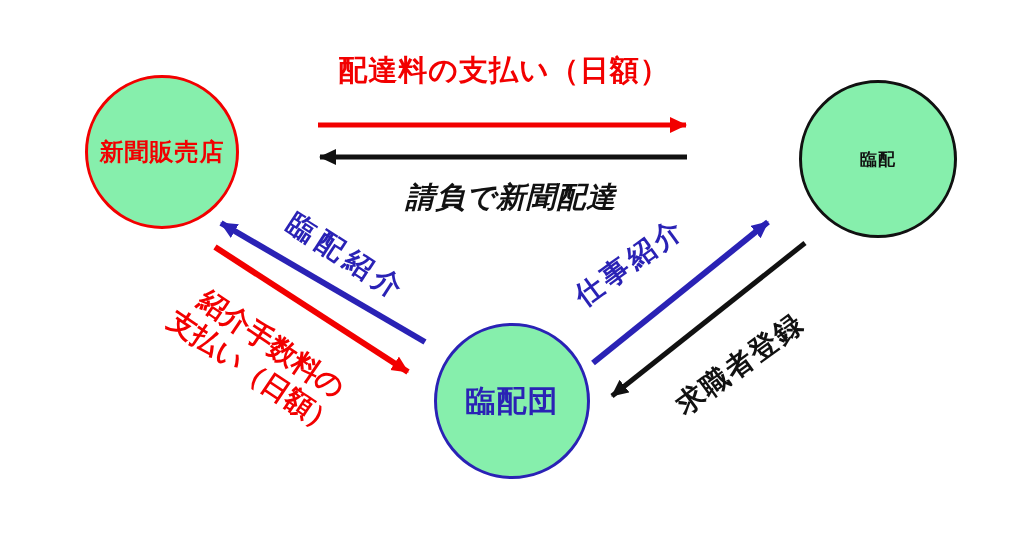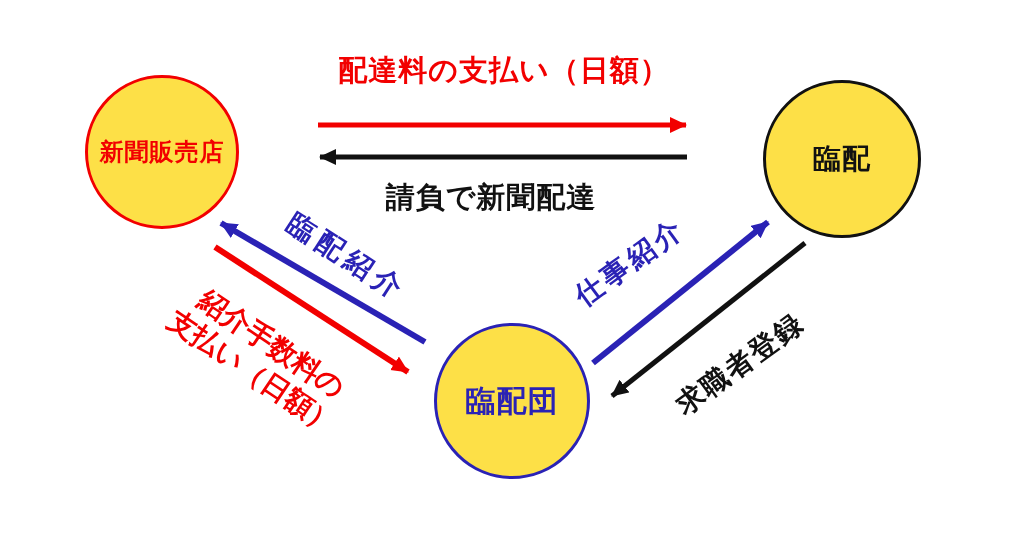--- a/index.html
+++ b/index.html
@@ -23,41 +23,41 @@
   .stroke-red   { stroke: var(--red); }
   .stroke-blue  { stroke: var(--blue); }
   .stroke-black { stroke: var(--black); }
   .fill-red     { fill: var(--red); }
   .fill-blue    { fill: var(--blue); }
   .fill-black   { fill: var(--black); }
 
   .node {
     position: absolute;
     border-radius: 50%;
-    background: #fde047;
+    background: #86efac;
     display: flex;
     align-items: center;
     justify-content: center;
     font-weight: bold;
     letter-spacing: 1px;
     box-sizing: border-box;
   }
   .node-newspaper-shop {
     left: 85px; top: 75px;
     width: 154px; height: 154px;
     border: 3px solid var(--red);
     color: var(--red);
     font-size: 24px;
   }
   .node-rinpai {
-    left: 763px; top: 80px;
+    left: 799px; top: 80px;
     width: 158px; height: 158px;
     border: 3px solid var(--black);
     color: var(--black);
-    font-size: 28px;
+    font-size: 17px;
   }
   .node-rinpai-dan {
     left: 434px; top: 323px;
     width: 156px; height: 156px;
     border: 3px solid var(--blue);
     color: var(--blue);
     font-size: 30px;
     align-items: center;
   }
 
@@ -71,23 +71,24 @@
   .label-red   { color: var(--red); }
   .label-blue  { color: var(--blue); }
   .label-black { color: var(--black); }
 
   .label-delivery-fee {
     left: 504px; top: 70px;
     font-size: 29px;
     letter-spacing: 1px;
   }
   .label-contract-delivery {
-    left: 491px; top: 197px;
+    left: 511px; top: 197px;
     font-size: 29px;
     letter-spacing: 1px;
+    font-style: italic;
   }
   .label-rinpai-introduction {
     left: 347px; top: 257px;
     font-size: 28px;
     letter-spacing: 6px;
     transform: translate(-50%, -50%) rotate(33deg);
   }
   .label-referral-fee {
     left: 262px; top: 358px;
     font-size: 28px;

